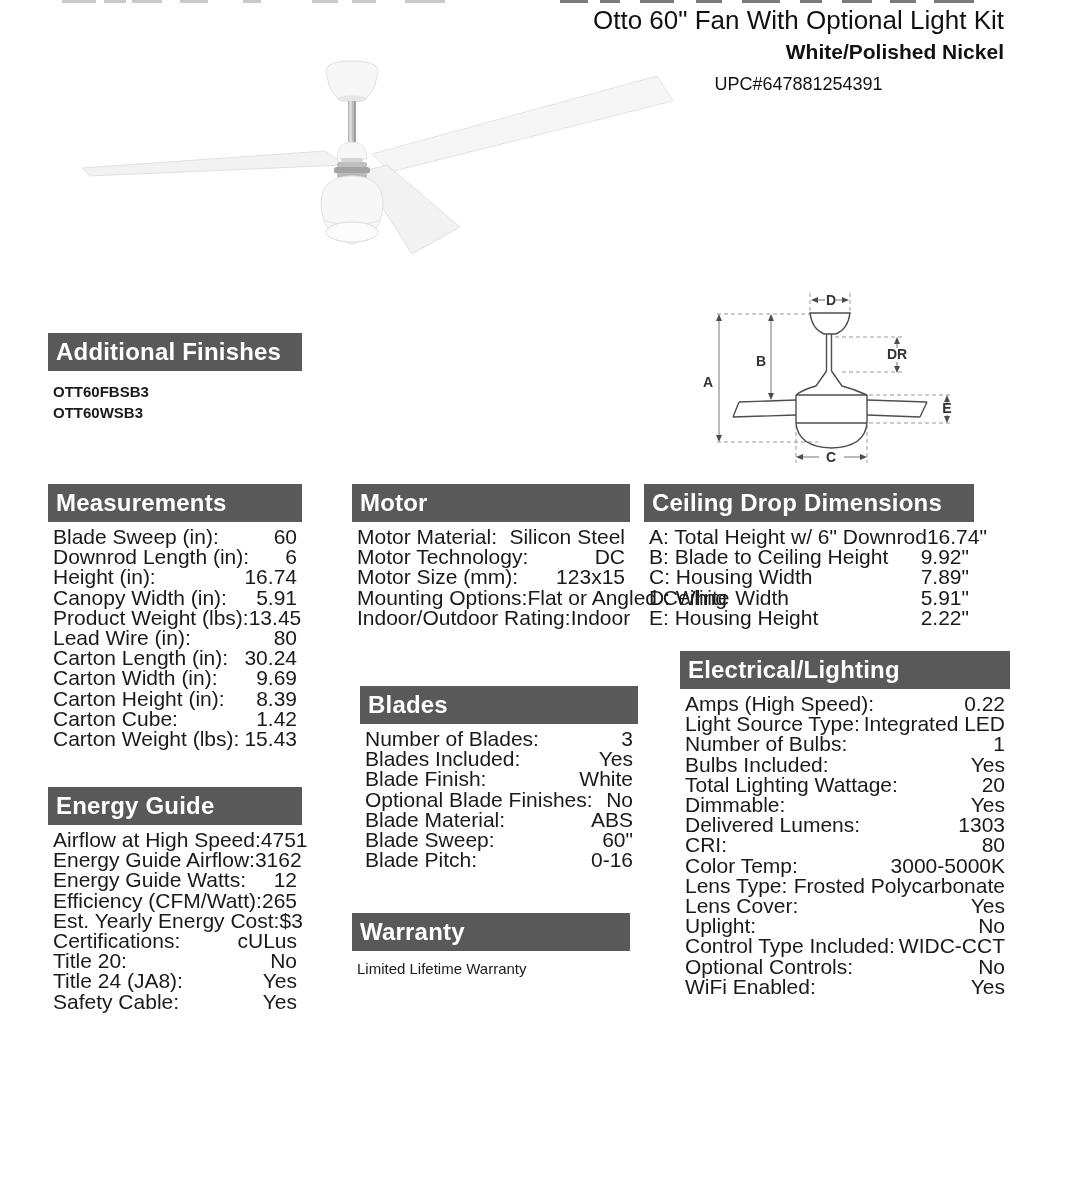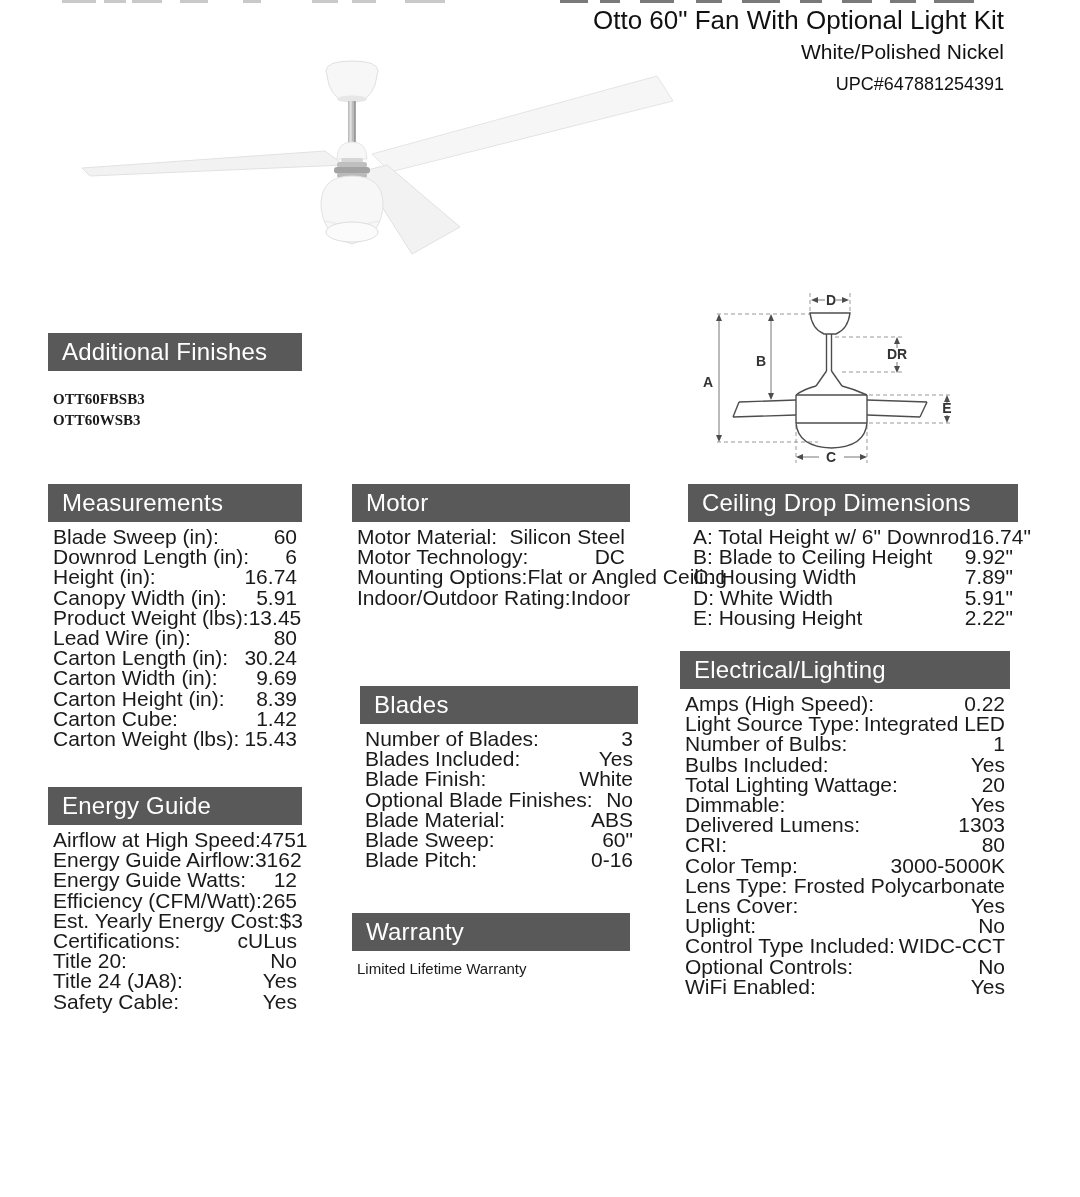--- a/index.html
+++ b/index.html
@@ -6,37 +6,37 @@
   html,body { background:#ffffff; }
   body { font-family:"Liberation Sans", sans-serif; color:#1a1a1a; }
   .page { position:relative; width:1080px; height:1197px; background:#fff; overflow:hidden; }
 
   .top-artifacts { position:absolute; top:0; left:0; width:1080px; height:4px; }
   .top-artifacts span { position:absolute; top:0; height:3px; background:#c9c9c9; display:block; }
   .top-artifacts span.dk { background:#7a7a7a; }
 
   .hdr-block { position:absolute; top:4px; right:76px; text-align:right; }
   .hdr-title  { font-size:26px; line-height:32px; color:#111; }
-  .hdr-finish { font-size:21px; line-height:26px; margin-top:3px; color:#111; }
-  .hdr-upc    { font-size:18px; line-height:22px; margin-top:8px; color:#111; }
+  .hdr-finish { font-size:21px; line-height:26px; margin-top:3px; color:#111;font-weight:bold; }
+  .hdr-upc    { font-size:18px; line-height:22px; margin-top:8px; color:#111;text-align:center; }
 
   .spec { position:absolute; }
   .spec-header {
     background: var(--header-bg, #595959);
     color: var(--header-fg, #ffffff);
-    font-weight:normal; font-size:24px; height:38px; line-height:38px;
-    padding-left:14px; letter-spacing:0.2px; white-space:nowrap; overflow:hidden;
+    font-weight:bold; font-size:24px; height:38px; line-height:38px;
+    padding-left:8px; letter-spacing:0.2px; white-space:nowrap; overflow:hidden;
   }
   .spec-rows { margin-top:5px; padding:0 5px 0 5px; }
   .spec-row { display:flex; justify-content:space-between; align-items:baseline;
               font-size:21px; line-height:20.2px; }
   .spec-label { white-space:nowrap; }
   .spec-value { white-space:nowrap; text-align:center; }
 
-  .finish-list { margin-top:18px; padding-left:5px;font-family:Liberation Serif, serif; }
+  .finish-list { margin-top:10px; padding-left:5px; }
   .finish-item { font-weight:bold; font-size:15px; line-height:21px; }
 
   .warranty-text { font-size:15px; margin-top:9px; padding-left:5px; }
 
   .fan-art { position:absolute; left:60px; top:55px; width:640px; height:230px; }
   .dim-diagram { position:absolute; left:690px; top:285px; width:390px; height:190px; }
 </style>
 </head>
 <body>
 
@@ -267,20 +267,24 @@
     <div class="spec-rows">
         <div class="spec-row">
           <span class="spec-label">Motor Material:</span>
           <span class="spec-value">Silicon Steel</span>
         </div>
         <div class="spec-row">
           <span class="spec-label">Motor Technology:</span>
           <span class="spec-value">DC</span>
         </div>
         <div class="spec-row">
+          <span class="spec-label">Motor Size (mm):</span>
+          <span class="spec-value">123x15</span>
+        </div>
+        <div class="spec-row">
           <span class="spec-label">Mounting Options:</span>
           <span class="spec-value">Flat or Angled Ceiling</span>
         </div>
         <div class="spec-row">
           <span class="spec-label">Indoor/Outdoor Rating:</span>
           <span class="spec-value">Indoor</span>
         </div>
       </div>
   </section>
 
@@ -316,21 +320,21 @@
           <span class="spec-value">0-16</span>
         </div>
       </div>
   </section>
 
   <section class="spec" style="left:352px; top:913px; width:278px">
     <div class="spec-header">Warranty</div>
     <div class="warranty-text">Limited Lifetime Warranty</div>
   </section>
 
-  <section class="spec" style="left:688px; top:484px; width:330px">
+  <section class="spec" style="left:644px; top:484px; width:330px">
     <div class="spec-header">Ceiling Drop Dimensions</div>
     <div class="spec-rows">
         <div class="spec-row">
           <span class="spec-label">A: Total Height w/ 6" Downrod</span>
           <span class="spec-value">16.74"</span>
         </div>
         <div class="spec-row">
           <span class="spec-label">B: Blade to Ceiling Height</span>
           <span class="spec-value">9.92"</span>
         </div>

